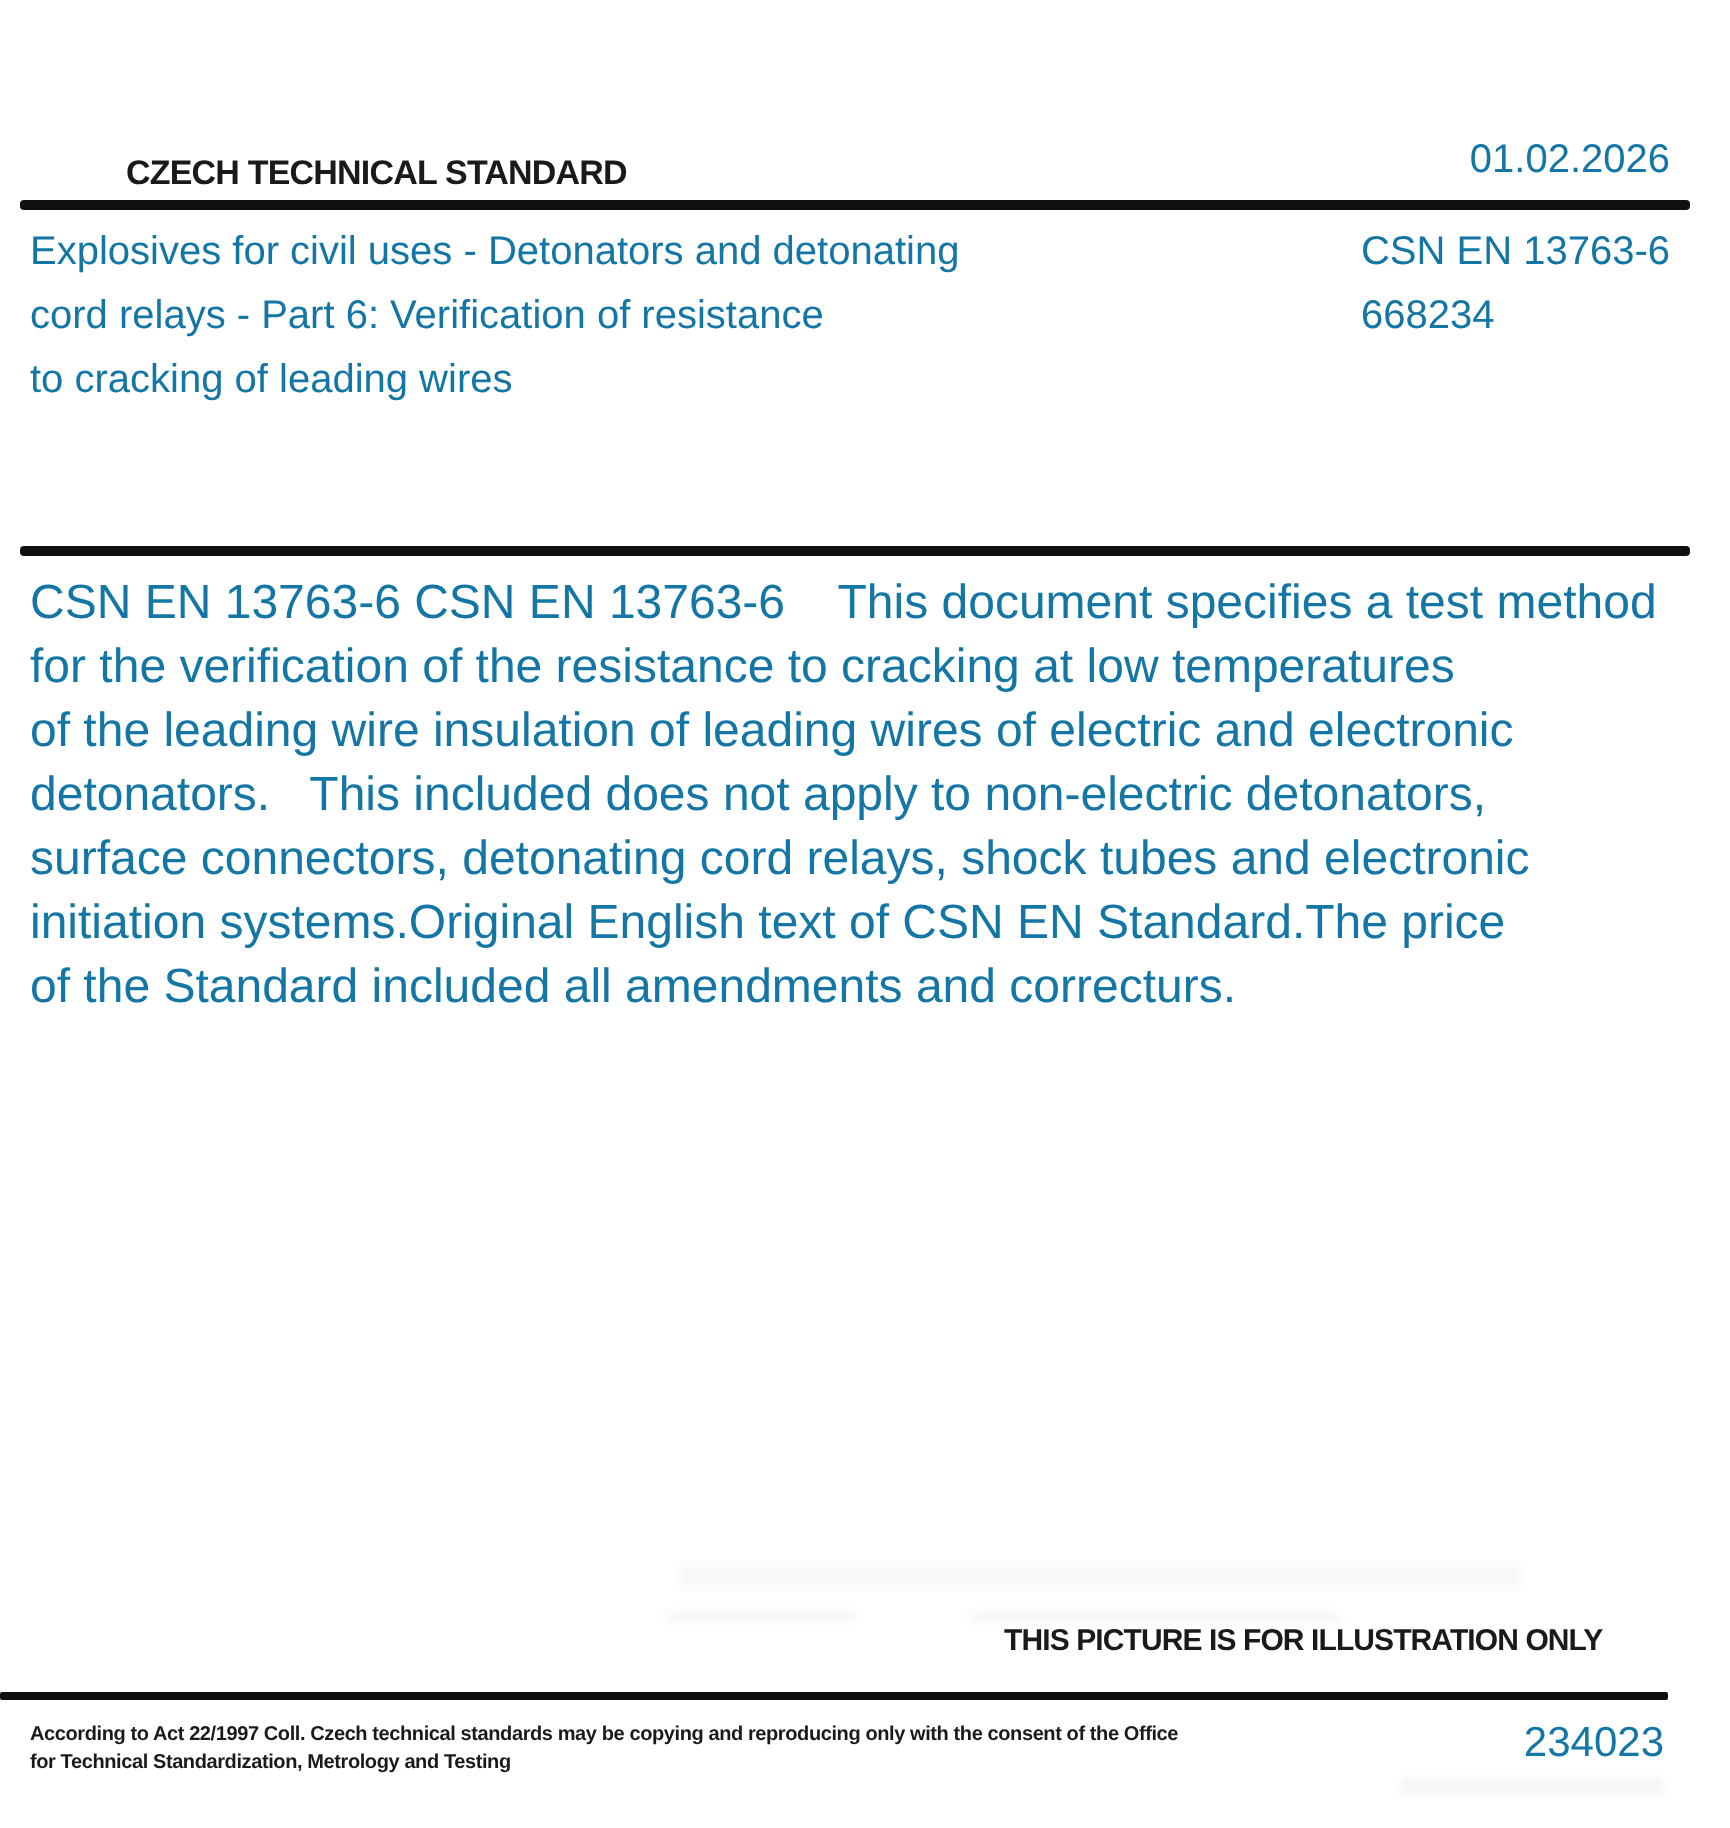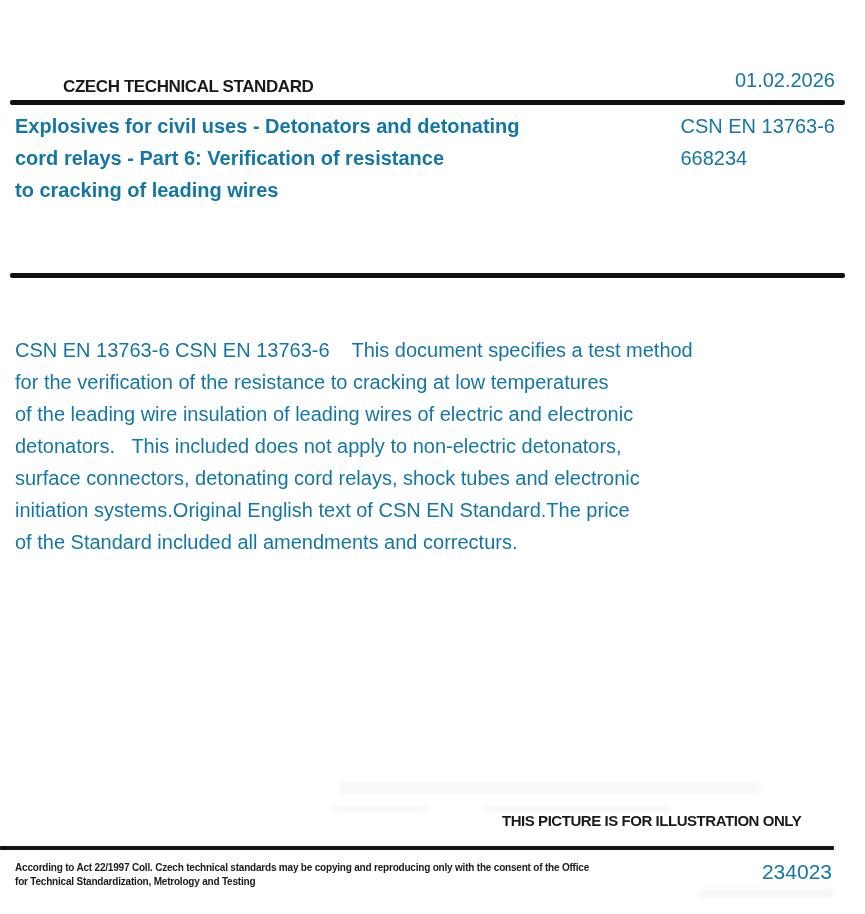--- a/index.html
+++ b/index.html
@@ -42,44 +42,42 @@
   .rule-bottom { left: 0;    top: 846px; width: 834px; height: 4px; border-radius: 1px; }
 
   
   .title-block {
     position: absolute;
     left: 15px;
     top: 110px;
     font-size: 20px;
     line-height: 32px;
     color: var(--accent, #1476A5);
-    font-weight: bold;
   }
   .title-block .line { white-space: pre; }
 
   .codes-block {
     position: absolute;
     right: 30px;
     top: 110px;
     font-size: 20px;
     line-height: 32px;
     text-align: left;
     color: var(--accent, #1476A5);
   }
   .codes-block .line { white-space: pre; }
 
   
   .abstract {
     position: absolute;
     left: 15px;
     top: 286px;
-    font-size: 20px;
+    font-size: 24px;
     line-height: 32px;
     color: var(--accent, #1476A5);
-    margin-top: 48px;
   }
   .abstract .line { white-space: pre; }
 
   
   .smudge {
     position: absolute;
     background: rgba(60, 60, 60, 0.05);
     filter: blur(2px);
     border-radius: 2px;
   }

